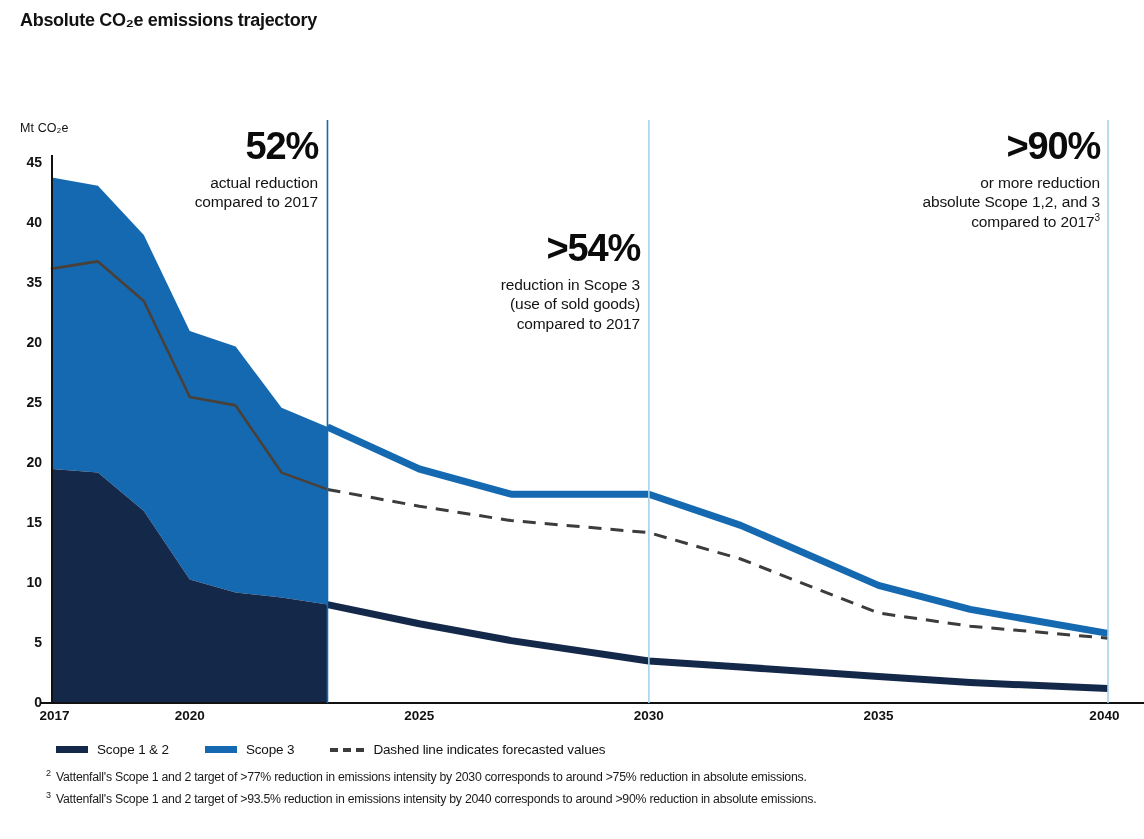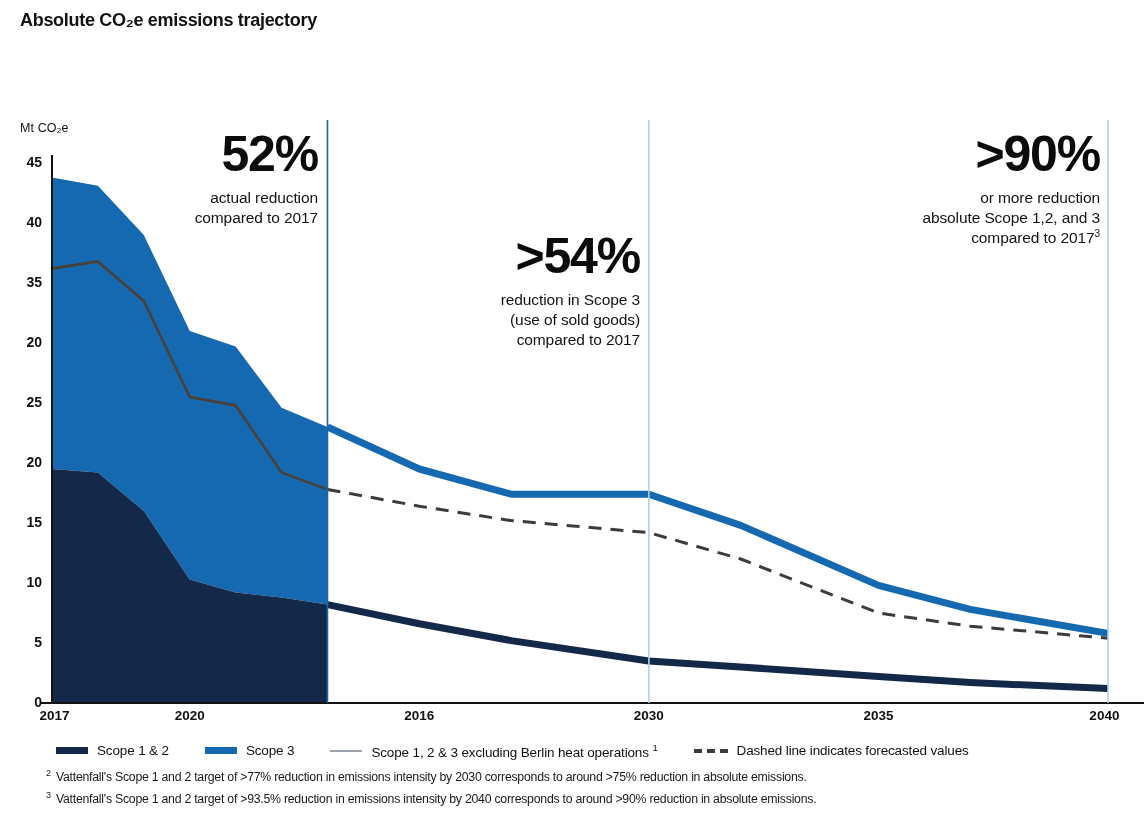--- a/index.html
+++ b/index.html
@@ -69,21 +69,21 @@
     white-space: nowrap;
   }
 
   
   .anno {
     position: absolute;
     text-align: right;
     line-height: 1.28;
   }
   .anno .big {
-    font-size: 50px;
+    font-size: 38px;
     font-weight: bold;
     letter-spacing: -1.2px;
     color: #0b0b0b;
     display: block;
     margin-bottom: 2px;
   }
   .anno .sub {
     font-size: 15.5px;
     color: #131313;
     display: block;
@@ -190,21 +190,21 @@
       <div class="ytick" style="left: 8px; top: 454px;">20</div>
       <div class="ytick" style="left: 8px; top: 514px;">15</div>
       <div class="ytick" style="left: 8px; top: 574px;">10</div>
       <div class="ytick" style="left: 8px; top: 634px;">5</div>
       <div class="ytick" style="left: 8px; top: 694px;">0</div>
     </div>
 
   <div id="xticks">
       <div class="xtick" style="left: 52px; transform: translateX(-42%);">2017</div>
       <div class="xtick" style="left: 189.739px;">2020</div>
-      <div class="xtick" style="left: 419.304px;">2016</div>
+      <div class="xtick" style="left: 419.304px;">2025</div>
       <div class="xtick" style="left: 648.87px;">2030</div>
       <div class="xtick" style="left: 878.435px;">2035</div>
       <div class="xtick" style="left: 1108px; transform: translateX(-62%);">2040</div>
     </div>
 
   <div class="anno" id="anno-2023">
     <span class="big">52%</span>
     <span class="sub">actual reduction</span>
     <span class="sub">compared to 2017</span>
   </div>
@@ -228,24 +228,20 @@
 <div id="legend">
     <div class="legend-item">
       <span class="swatch s12"></span>
       <span class="label">Scope 1 &amp; 2</span>
     </div>
     <div class="legend-item">
       <span class="swatch s3"></span>
       <span class="label">Scope 3</span>
     </div>
     <div class="legend-item">
-      <span class="swatch excl"></span>
-      <span class="label">Scope 1, 2 &amp; 3 excluding Berlin heat operations <sup>1</sup></span>
-    </div>
-    <div class="legend-item">
       <span class="swatch dashed"></span>
       <span class="label">Dashed line indicates forecasted values</span>
     </div>
   </div>
 
 <div id="footnotes">
     <div class="fn"><sup>2</sup><span> Vattenfall's Scope 1 and 2 target of &gt;77% reduction in emissions intensity by 2030 corresponds to around &gt;75% reduction in absolute emissions.</span></div>
     <div class="fn"><sup>3</sup><span> Vattenfall's Scope 1 and 2 target of &gt;93.5% reduction in emissions intensity by 2040 corresponds to around &gt;90% reduction in absolute emissions.</span></div>
   </div>
 

